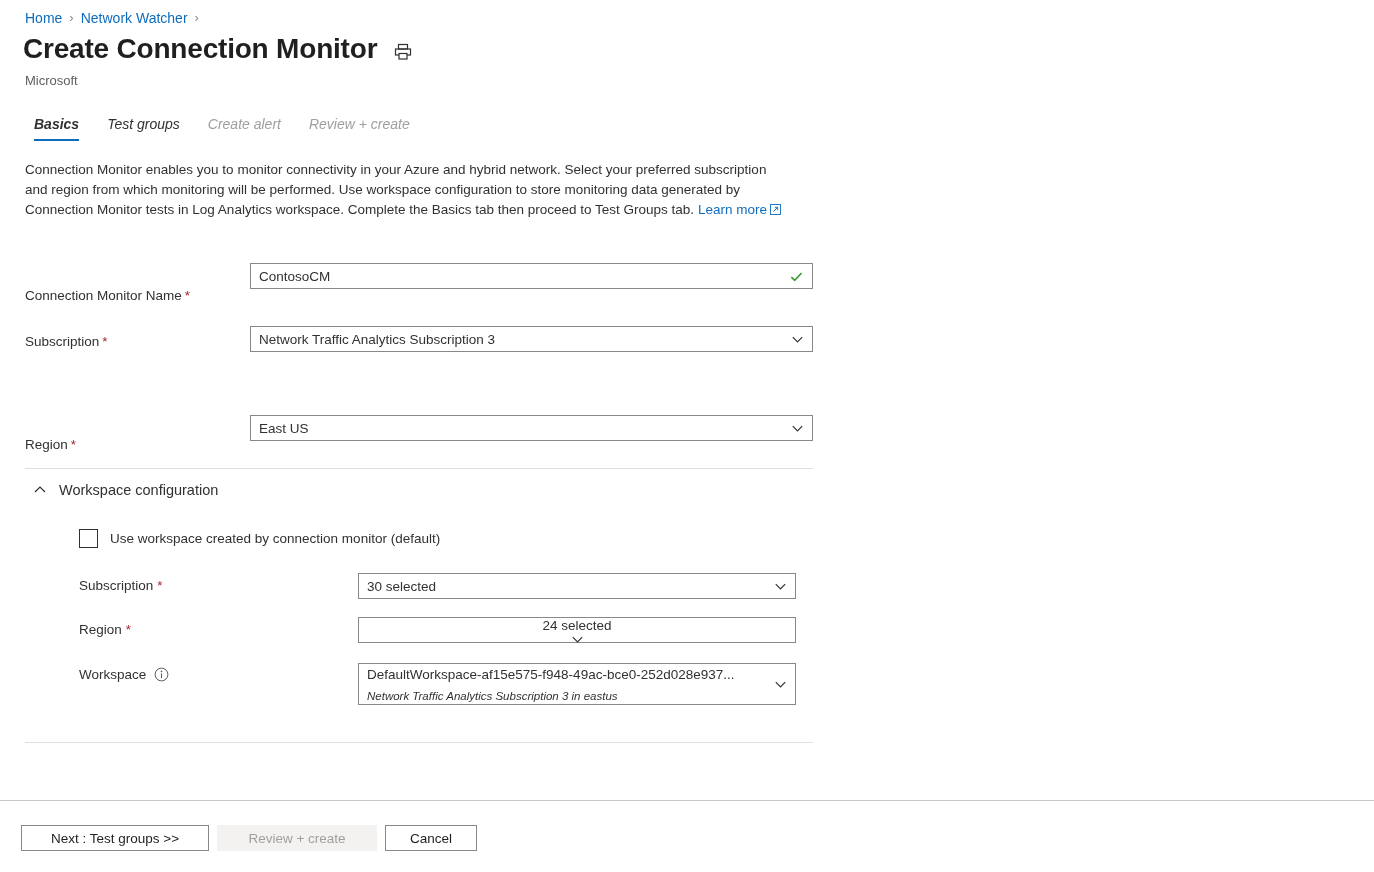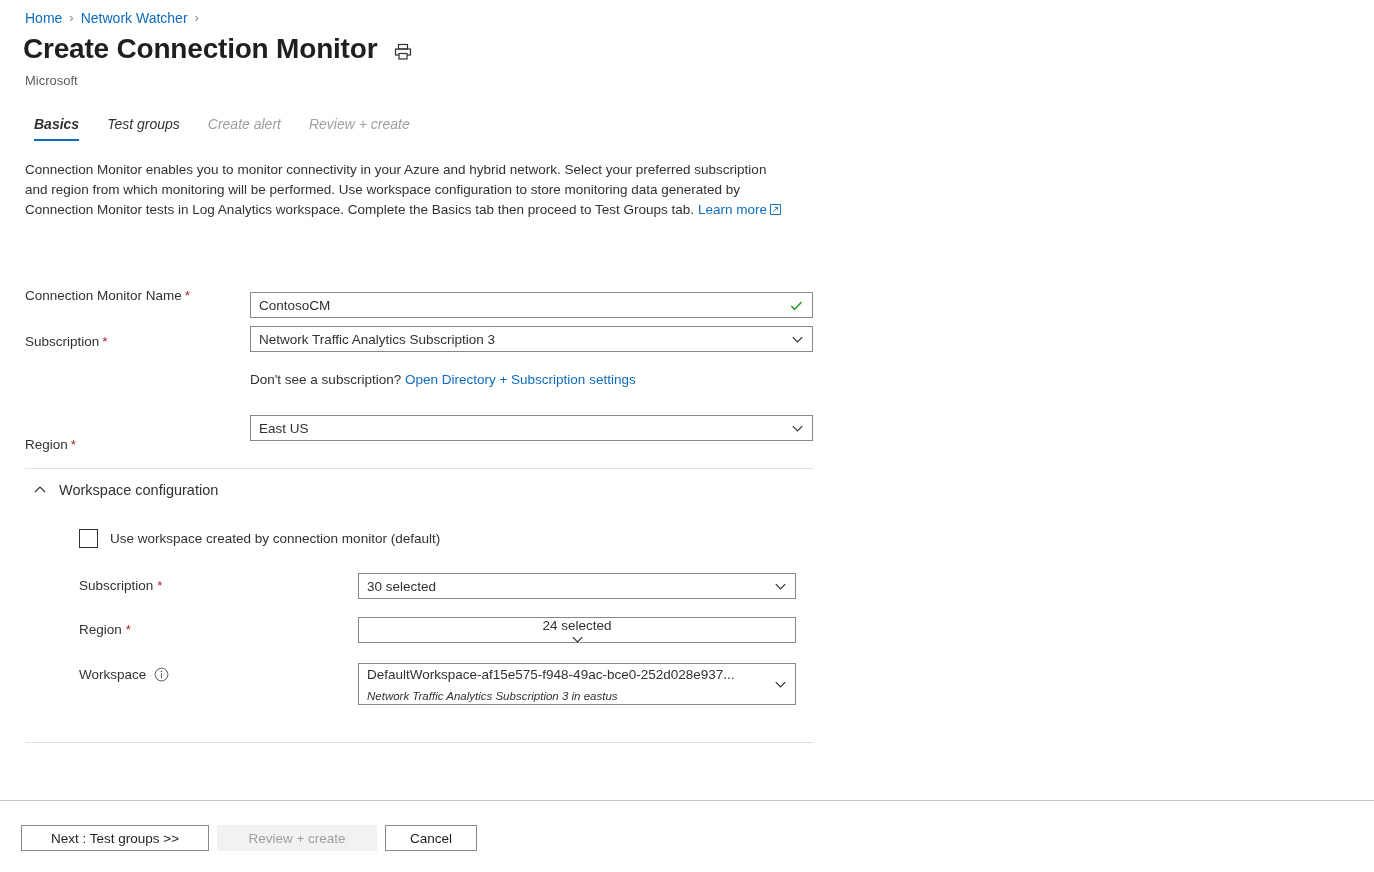--- a/index.html
+++ b/index.html
@@ -169,41 +169,38 @@
     <span>Connection Monitor enables you to monitor connectivity in your Azure and hybrid network. Select your preferred subscription and region from which monitoring will be performed. Use workspace configuration to store monitoring data generated by Connection Monitor tests in Log Analytics workspace. Complete the Basics tab then proceed to Test Groups tab. </span><span class="inline-link">Learn more</span><svg class="ext-icon" viewBox="0 0 12 12">
       <rect x="0.6" y="0.6" width="10.8" height="10.8" fill="none" stroke="#0f6cbd" stroke-width="1"></rect>
       <path d="M3.6 8.4 L8.2 3.8 M5.2 3.6 L8.4 3.6 L8.4 6.8" fill="none" stroke="#0f6cbd" stroke-width="1"></path>
     </svg>
   </div>
 
   <div class="form-row" style="left:25px; top:284px;">
     <span class="flabel">Connection Monitor Name</span>
     <span class="flabel req">*</span>
   </div>
-  <div class="field wide" style="top:292px;">
+  <div class="field wide" style="top:263px;">
     <span class="val">ContosoCM</span>
     <svg class="check-ok" viewBox="0 0 16 16">
       <path d="M2.5 8.6 L6.1 12.1 L13.4 4.3" fill="none" stroke="#3d9b35" stroke-width="1.8"></path>
     </svg>
   </div>
 
   <div class="form-row" style="left:25px; top:330px;">
     <span class="flabel">Subscription</span>
     <span class="flabel req">*</span>
   </div>
   <div class="field wide" style="top:326px;">
     <span class="val">Network Traffic Analytics Subscription 3</span>
     <svg class="chev" viewBox="0 0 13 13">
       <path d="M1.8 4.2 L6.5 8.9 L11.2 4.2" fill="none" stroke="#323130" stroke-width="1.2"></path>
     </svg>
   </div>
 
-  <div class="hint" style="top:372px;">
-    <span>Don't see a subscription? </span><span class="inline-link">Open Directory + Subscription settings</span>
-  </div>
 
   <div class="form-row" style="left:25px; top:433px;">
     <span class="flabel">Region</span>
     <span class="flabel req">*</span>
   </div>
   <div class="field wide" style="top:415px;">
     <span class="val">East US</span>
     <svg class="chev" viewBox="0 0 13 13">
       <path d="M1.8 4.2 L6.5 8.9 L11.2 4.2" fill="none" stroke="#323130" stroke-width="1.2"></path>
     </svg>

